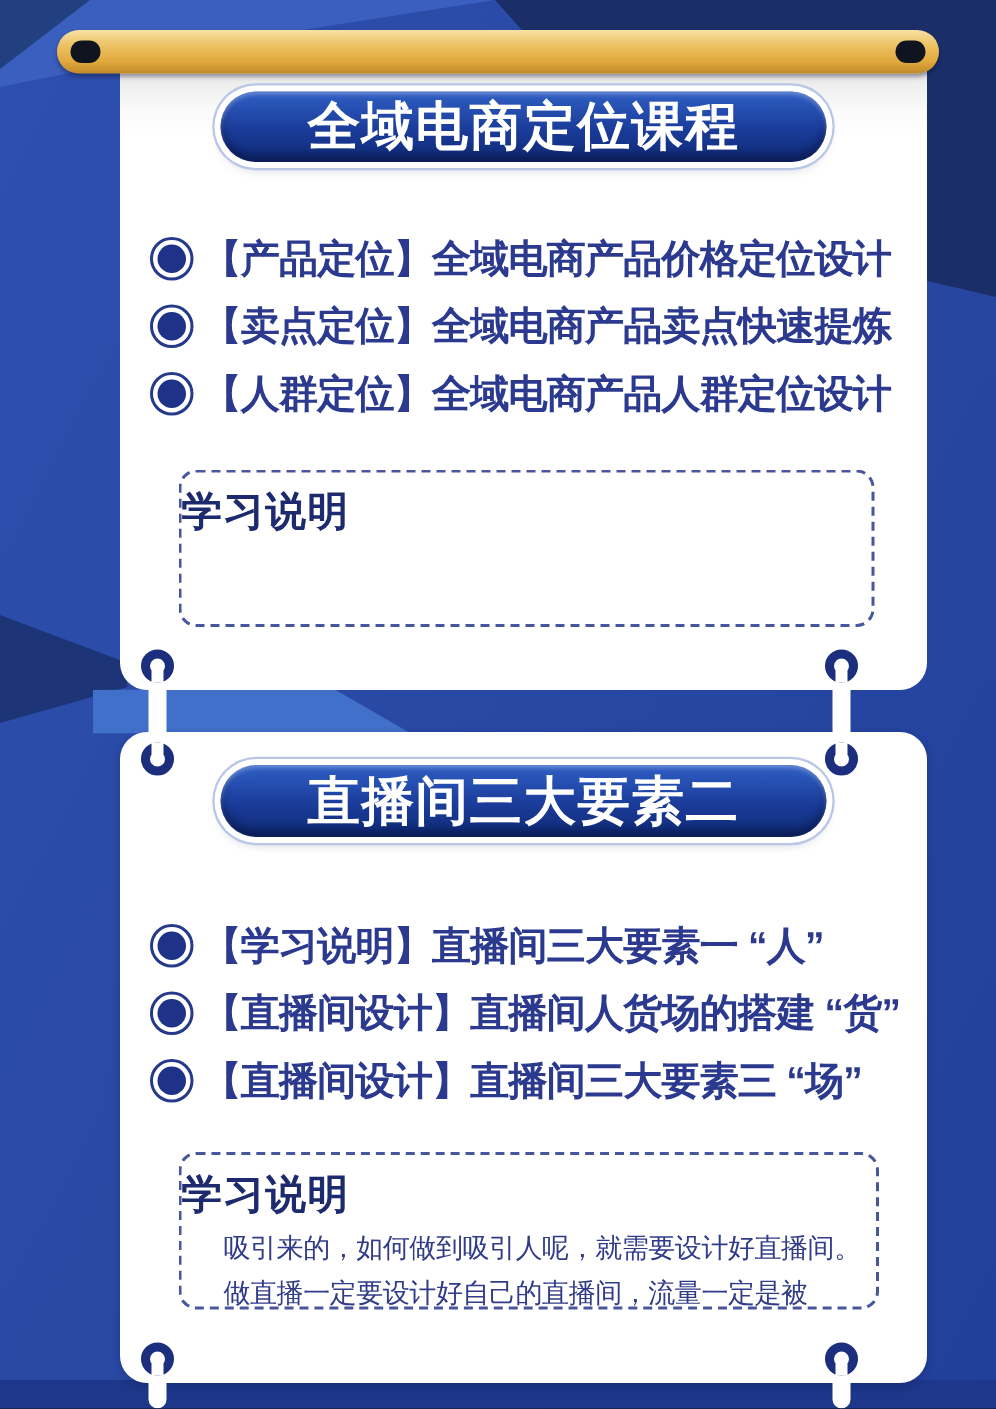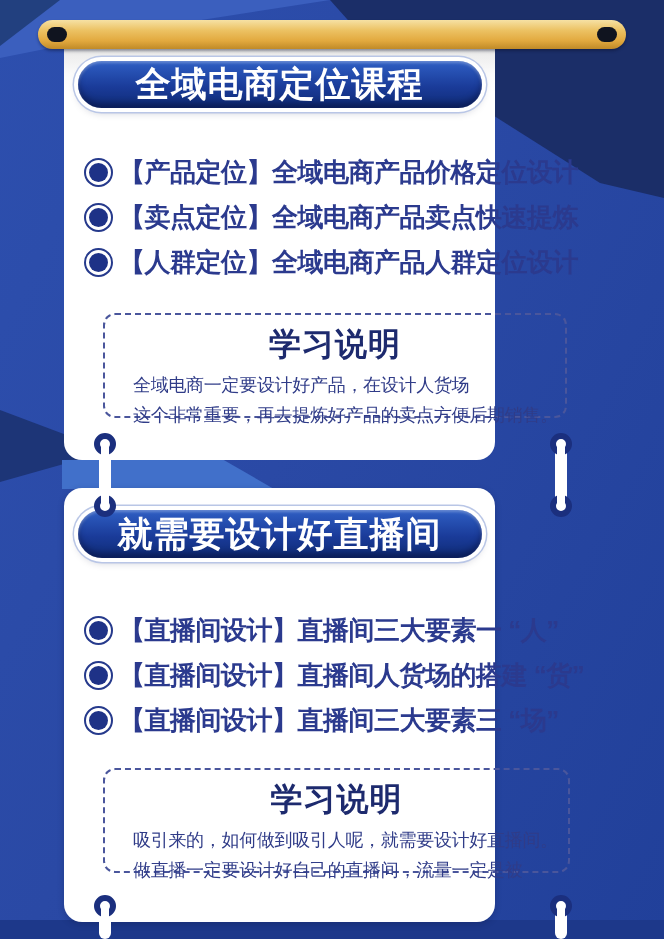--- a/index.html
+++ b/index.html
@@ -15,21 +15,21 @@
   .bg-dark-left{background:#1d3577;clip-path:polygon(0 410px,85px 442px,85px 458px,0 482px);}
   .bg-light-gap{background:#4170ca;clip-path:polygon(62px 460px,222px 459px,274px 489px,62px 489px);}
   .bg-bottom{background:#1d388a;clip-path:polygon(0 920px,664px 920px,664px 939px,0 939px);}
 
   .rod{position:absolute;left:38px;top:20px;width:588px;height:29px;border-radius:15px;
     background:linear-gradient(180deg,#f6e1a4 0%,#ecc264 35%,#e2a93e 72%,#c08a28 100%);
     box-shadow:0 2px 3px rgba(10,15,40,.4);z-index:6;}
   .rod-cap{position:absolute;top:7px;width:20px;height:15px;border-radius:8px;background:#10141f;}
   .rod-cap.left{left:9px;} .rod-cap.right{right:9px;}
 
-  .card{position:absolute;left:64px;width:431px;background:#ffffff;z-index:2;}
+  .card{position:absolute;left:80px;width:538px;background:#ffffff;z-index:2;}
   .card1{top:40px;height:420px;border-radius:0 0 18px 18px;
     background:linear-gradient(180deg,#cfcfcf 0px,#eeeeee 16px,#fbfbfb 34px,#ffffff 52px);}
   .card2{top:488px;height:434px;border-radius:18px;box-shadow:0 2px 6px rgba(10,20,60,.25);}
 
   .pill{position:absolute;left:50%;transform:translateX(-50%);width:404px;display:flex;
     align-items:center;justify-content:center;border-radius:28px;
     background:linear-gradient(180deg,#2f5fc4 0%,#1a3b99 55%,#0f2b76 100%);
     box-shadow:0 0 0 4px #ffffff,0 0 0 5.5px #b9c6e6,0 4px 8px rgba(10,20,60,.25),
       inset 0 2px 3px rgba(255,255,255,.28),inset 0 -5px 6px rgba(0,0,30,.35);}
   .card1 .pill{top:21px;height:47px;}
@@ -40,21 +40,21 @@
   .card1 .bullets{top:110px;} .card2 .bullets{top:120px;}
   .bullets li{display:flex;align-items:center;height:45px;}
   .dot{flex:0 0 auto;width:29px;height:29px;border-radius:50%;border:2.5px solid #263a8c;
     box-sizing:border-box;display:flex;align-items:center;justify-content:center;margin-right:6px;}
   .dot::before{content:'';width:19px;height:19px;border-radius:50%;background:#1e3287;}
   .bt{color:#2b3a8e;font-size:26px;font-weight:600;letter-spacing:-0.5px;white-space:nowrap;}
 
   .note{position:absolute;left:39px;border:2px dashed #4a569c;border-radius:12px;box-sizing:border-box;}
   .card1 .note{top:273px;width:464px;height:105px;}
   .card2 .note{top:280px;width:467px;height:105px;}
-  .note-title{margin-top:8px;text-align:center;font-size:32px;font-weight:800;
+  .note-title{margin-top:8px;text-align:left;font-size:27px;font-weight:800;
     color:#1d2a6e;letter-spacing:1px;}
   .note-body{margin:3px 20px 0 28px;}
   .note-body p{margin:0;font-size:18px;line-height:30px;letter-spacing:-0.3px;
     color:#303c88;font-weight:500;white-space:nowrap;}
 
   .strap{position:absolute;width:12px;background:#ffffff;border-radius:6px;z-index:4;}
   .strap.mid{top:438px;height:78px;} .strap.bot{top:900px;height:39px;}
   .strap.sleft{left:99px;} .strap.sright{left:555px;}
 
   .ring{position:absolute;width:22px;height:22px;border:6px solid #1b2f7e;border-radius:50%;
@@ -95,35 +95,31 @@
         <span class="dot"></span>
         <span class="bt">【卖点定位】全域电商产品卖点快速提炼</span>
       </li>
       <li>
         <span class="dot"></span>
         <span class="bt">【人群定位】全域电商产品人群定位设计</span>
       </li>
     </ul>
     <div class="note">
       <div class="note-title">学习说明</div>
-      <div class="note-body">
-        <p>全域电商一定要设计好产品，在设计人货场</p>
-        <p>这个非常重要，再去提炼好产品的卖点方便后期销售。</p>
-      </div>
     </div>
   </section>
 
   <section class="card card2">
     <div class="pill">
-      <span>就需要设计好直播间</span>
+      <span>直播间三大要素二</span>
     </div>
     <ul class="bullets">
       <li>
         <span class="dot"></span>
-        <span class="bt">【直播间设计】直播间三大要素一 “人”</span>
+        <span class="bt">【学习说明】直播间三大要素一 “人”</span>
       </li>
       <li>
         <span class="dot"></span>
         <span class="bt">【直播间设计】直播间人货场的搭建 “货”</span>
       </li>
       <li>
         <span class="dot"></span>
         <span class="bt">【直播间设计】直播间三大要素三 “场”</span>
       </li>
     </ul>

